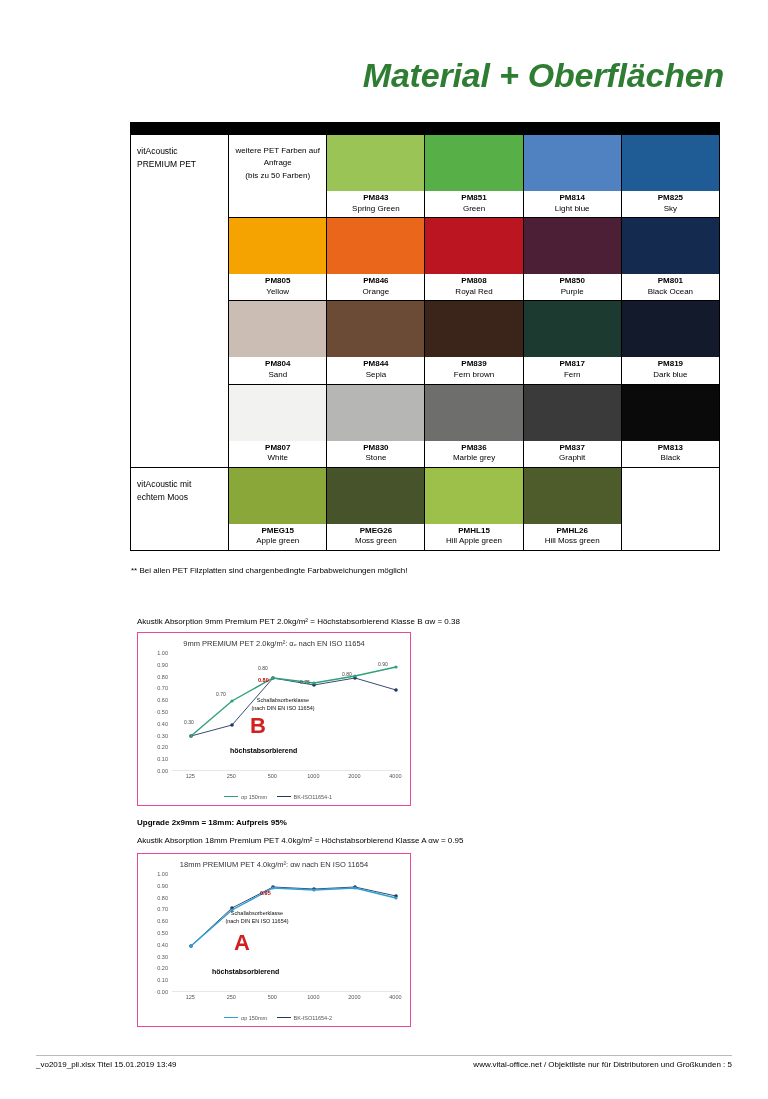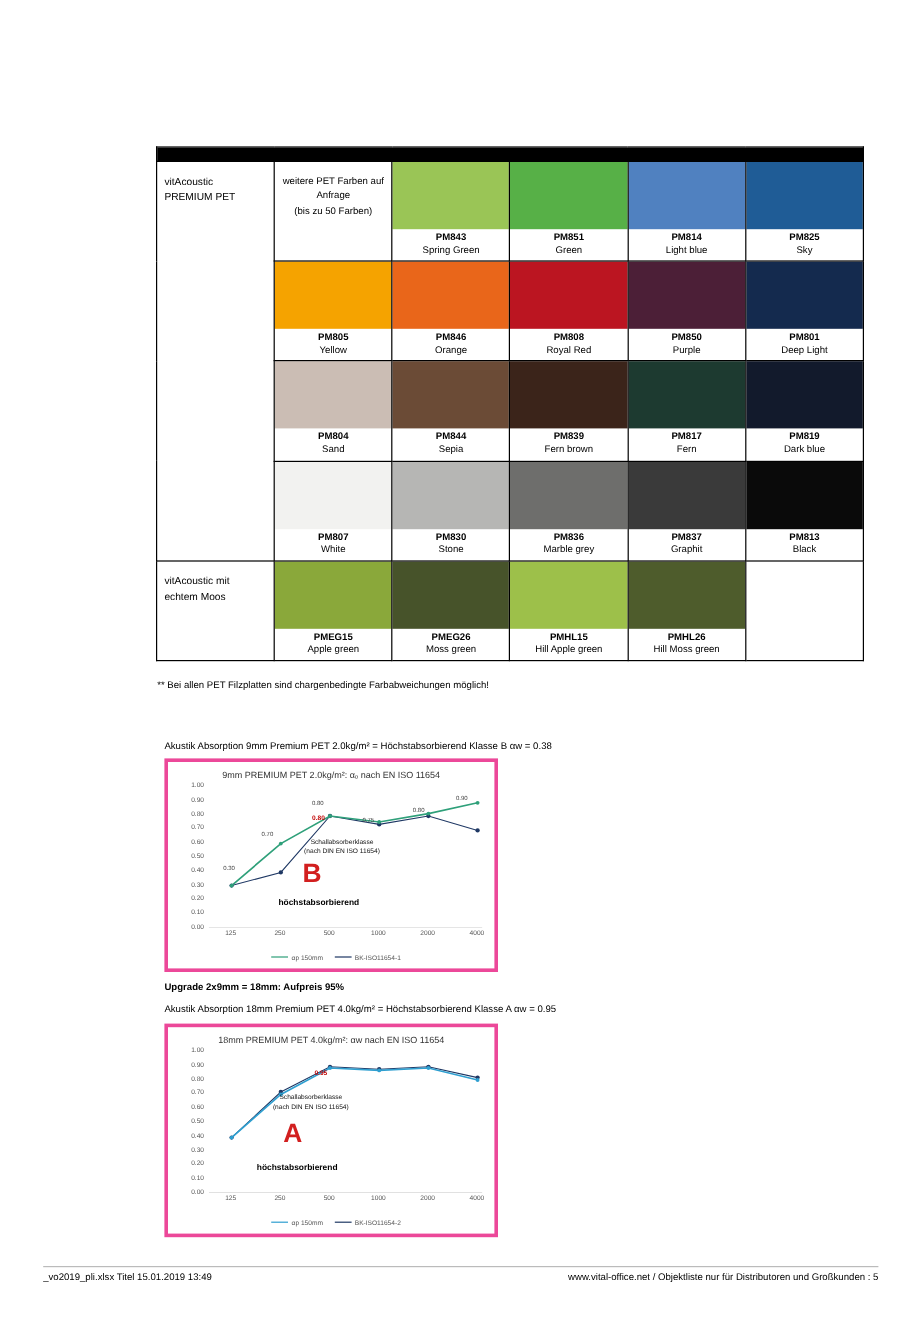--- a/index.html
+++ b/index.html
@@ -141,21 +141,21 @@
 
   
   .chart-caption {
     position: absolute;
     font-size: 8px;
   }
   .chart-caption.bold { font-weight: bold; }
 
   .chart-box {
     position: absolute;
-    border: 3px solid #ec4899;
+    border: 1px solid #ec4899;
     background: #fff;
   }
   .chart-title {
     position: absolute;
     left: 0; right: 0; top: 6px;
     text-align: center;
     font-size: 7.5px;
     color: #333;
   }
   .chart-plot {
@@ -250,20 +250,21 @@
     right: 36px; top: 1060px;
     font-size: 8px;
   }
 </style>
 </head>
 <body>
 
 <div class="page">
 
   <div class="header">
+    <div class="page-title">Material + Oberflächen</div>
   </div>
 
   <table class="mat-table">
     <tbody>
         <tr class="topbar">
       <td colspan="6"></td>
     </tr>
 
     <tr>
       <td class="label-cell" rowspan="4">
@@ -314,21 +315,21 @@
         <div class="swatch-name">Royal Red</div>
       </td>
       <td class="swatch-cell">
         <span class="swatch" style="background:#4c1f37;"></span>
         <div class="swatch-code">PM850</div>
         <div class="swatch-name">Purple</div>
       </td>
       <td class="swatch-cell">
         <span class="swatch" style="background:#142a4e;"></span>
         <div class="swatch-code">PM801</div>
-        <div class="swatch-name">Deep Light</div>
+        <div class="swatch-name">Black Ocean</div>
       </td>
     </tr>
 
     <tr>
       <td class="swatch-cell">
         <span class="swatch" style="background:#cbbdb4;"></span>
         <div class="swatch-code">PM804</div>
         <div class="swatch-name">Sand</div>
       </td>
       <td class="swatch-cell">

